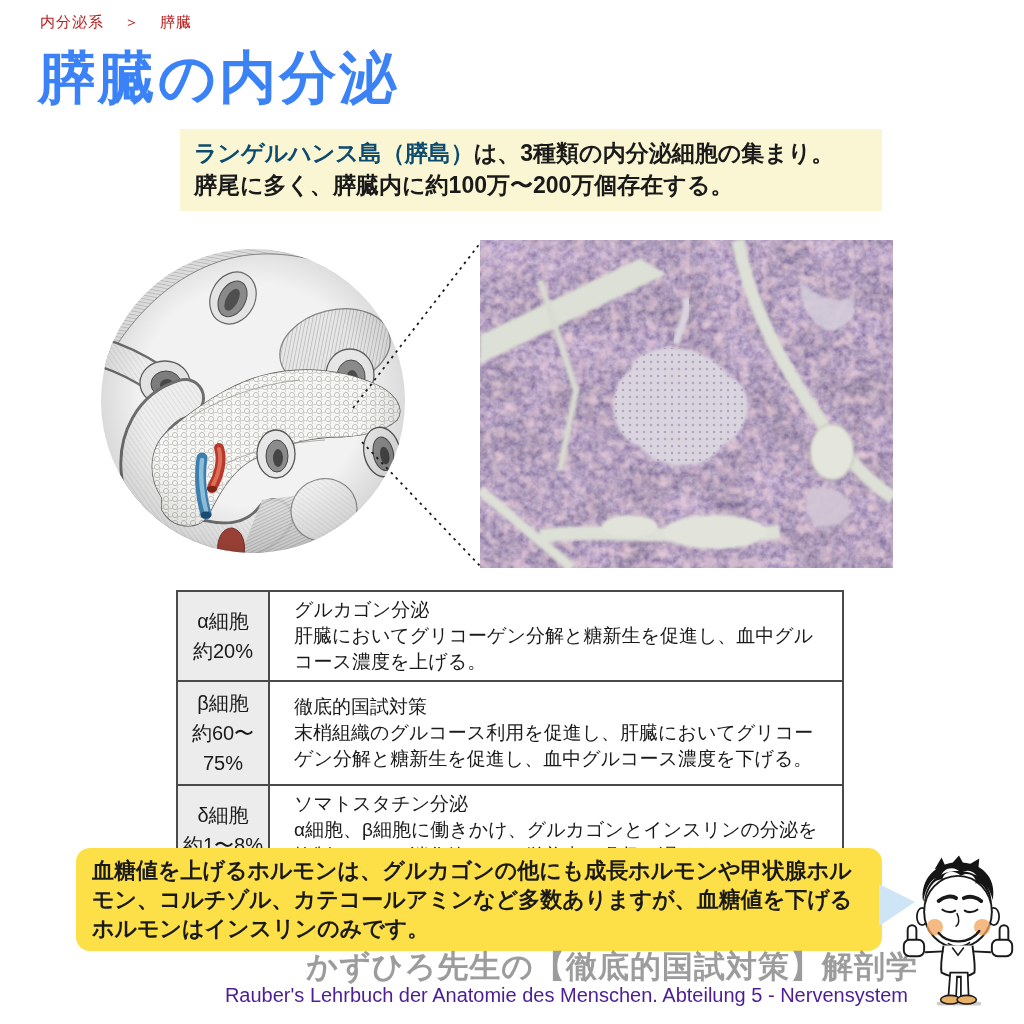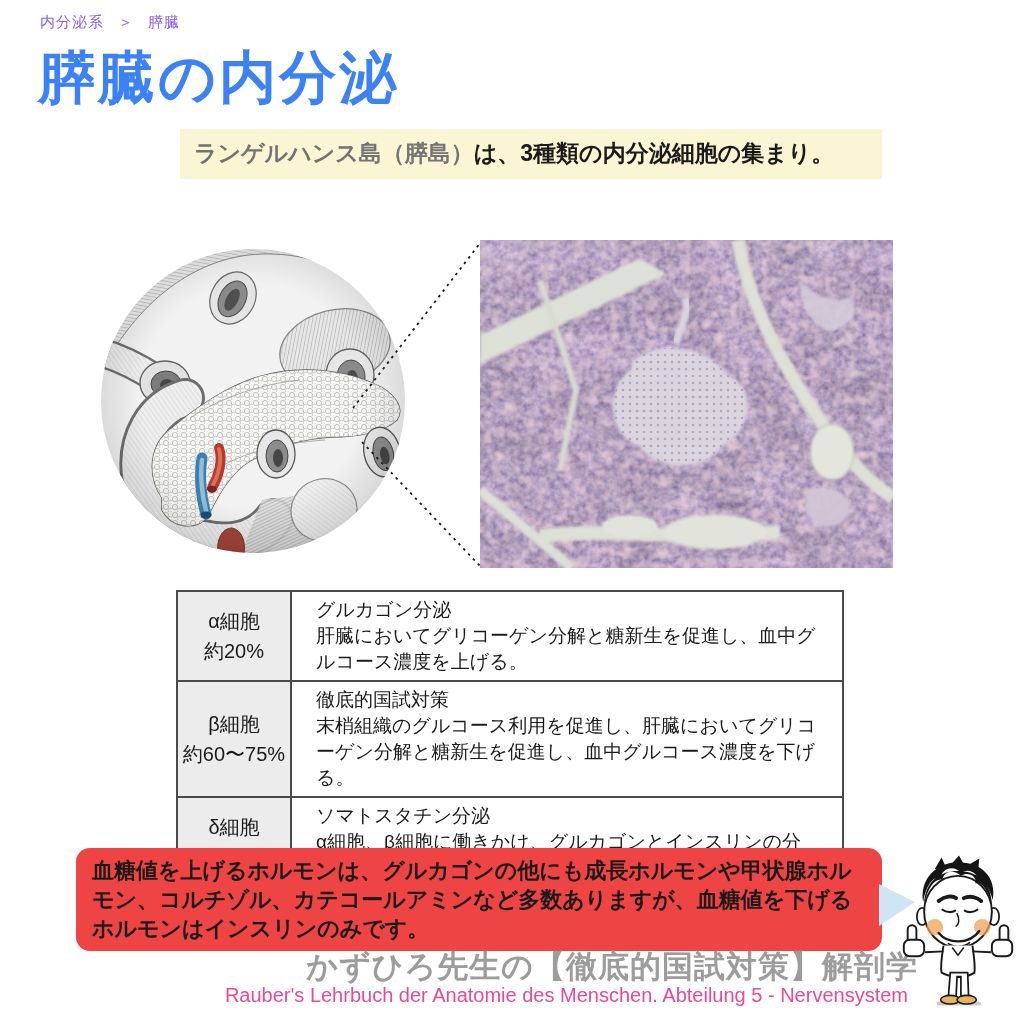--- a/index.html
+++ b/index.html
@@ -2,69 +2,70 @@
 <html><head>
 <meta charset="utf-8">
 <style>
   * { margin:0; padding:0; box-sizing:border-box; }
   html,body { width:1024px; height:1024px; }
   body {
     position:relative; background:#ffffff; overflow:hidden;
     font-family:"Liberation Sans", sans-serif; color:#1a1a1a;
   }
   .breadcrumb { position:absolute; left:40px; top:13px; font-size:15px;
-    color:#8b5cf6; display:flex; gap:14px; align-items:center; letter-spacing:1px; }
+    color:#b91c1c; display:flex; gap:20px; align-items:center; letter-spacing:1px; }
   .page-title { position:absolute; left:38px; top:40px; font-size:57px;
     font-weight:700; letter-spacing:3px; color:#3b82f6; }
   .intro-box { position:absolute; left:180px; top:129px; width:702px;
     background:#faf6d4; padding:8px 14px 10px; font-size:23px; line-height:32px;
     font-weight:600; }
   .intro-line { white-space:nowrap; }
-  .intro-highlight { color:#737373; }
+  .intro-highlight { color:#0c4a6e; }
 
   .fig-anatomy { position:absolute; left:100px; top:248px; width:306px; height:306px; z-index:1; }
   .fig-micrograph { position:absolute; left:480px; top:240px; width:413px; height:328px; z-index:1; }
   .connector-layer { position:absolute; left:0; top:0; width:1024px; height:1024px;
     pointer-events:none; z-index:3; }
 
   table.islet-table { position:absolute; left:176px; top:590px; width:668px;
     border-collapse:collapse; z-index:1; }
   .islet-table td { border:2px solid #4a4a4a; vertical-align:middle; }
-  td.cell-label { width:114px; background:#ececec; text-align:center;
+  td.cell-label { width:92px; background:#ececec; text-align:center;
     font-size:20px; line-height:30px; padding:6px 2px; }
   td.cell-desc { padding:5px 24px; font-size:19px; line-height:26px; }
   .cell-type { font-style:italic; font-style:normal; }
 
   .note-bubble { position:absolute; left:76px; top:848px; width:806px;
-    background:#ef4444; border-radius:14px; padding:8px 16px; font-size:22px;
+    background:#fde047; border-radius:14px; padding:8px 16px; font-size:22px;
     line-height:29px; font-weight:600; z-index:2; }
   .note-tail { position:absolute; right:-33px; top:36px; width:36px; height:42px; }
 
   .character { position:absolute; left:898px; top:853px; width:120px; height:158px; z-index:4; }
 
   .footer-brand { position:absolute; top:946px; right:106px; font-size:31px;
     font-weight:700; color:#9c9c9c; letter-spacing:1px; z-index:2; white-space:nowrap; }
   .footer-source { position:absolute; top:984px; right:116px; font-size:20px;
-    color:#ec4899; z-index:2; white-space:nowrap; }
+    color:#4c1d95; z-index:2; white-space:nowrap; }
 </style>
 </head>
 <body>
 
 <nav class="breadcrumb">
   <span>内分泌系</span>
   <span>＞</span>
   <span>膵臓</span>
 </nav>
 
 <h1 class="page-title">膵臓の内分泌</h1>
 
 <div class="intro-box">
   <div class="intro-line">
     <span class="intro-highlight">ランゲルハンス島（膵島）</span><span>は、3種類の内分泌細胞の集まり。</span>
   </div>
+  <div class="intro-line">膵尾に多く、膵臓内に約100万〜200万個存在する。</div>
 </div>
 
 <svg class="fig-anatomy" viewBox="0 0 306 306">
   <defs>
     <clipPath id="circ">
         <circle cx="153" cy="153" r="152"></circle>
       </clipPath>
     <pattern id="egv1" patternUnits="userSpaceOnUse" width="3.5" height="3.5" patternTransform="rotate(100)">
       <rect width="3.5" height="3.5" fill="#ececec"></rect>
         <line x1="0" y1="0" x2="0" y2="3.5" stroke="#a3a3a3" stroke-width="0.9"></line>

